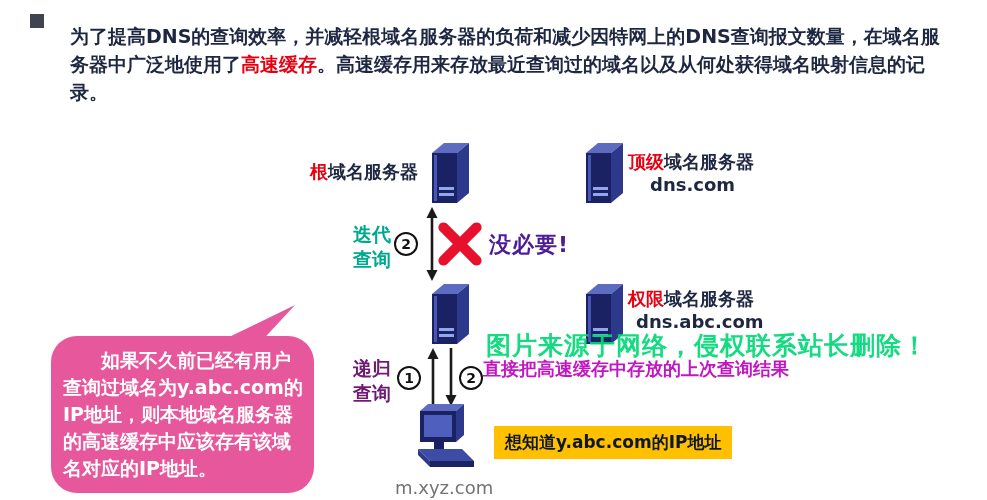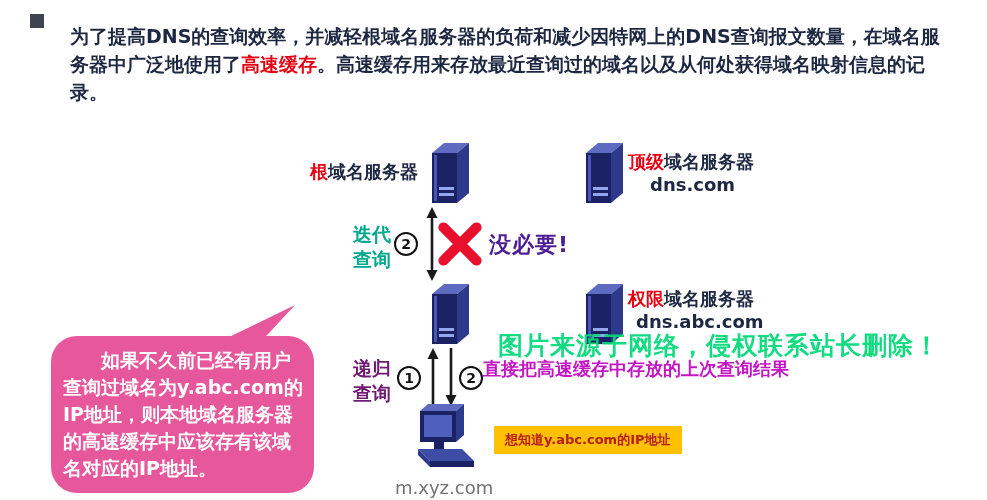--- a/index.html
+++ b/index.html
@@ -20,31 +20,31 @@
   
   .badge{position:absolute;width:20px;height:20px;border:2px solid #111;border-radius:50%;
          background:#fff;color:#111;font-size:14px;font-weight:bold;line-height:20px;text-align:center;}
   .dirlbl{position:absolute;width:48px;text-align:center;font-size:19px;font-weight:bold;line-height:25px;}
   .dirlbl span{display:block;}
   .teal{color:#00a88e;}
   .purple{color:#701a75;}
   .no-need{position:absolute;font-size:22px;font-weight:bold;color:#4c1d95;letter-spacing:1px;white-space:nowrap;}
   .answer{position:absolute;font-size:18px;font-weight:bold;color:#c316c3;line-height:24px;white-space:nowrap;}
   .answer .l2{padding-left:17px;display:block;}
-  .query-box{position:absolute;background:#ffc000;color:#b91c1c;font-size:13px;font-weight:bold;
+  .query-box{position:absolute;background:#ffc000;color:#0f172a;font-size:17px;font-weight:bold;
              padding:5px 11px;white-space:nowrap;}
   .host-label{position:absolute;font-size:18px;font-weight:normal;color:#737373;width:96px;text-align:center;}
   
   .callout{position:absolute;left:4px;top:336px;width:263px;height:157px;background:#e7579b;
            border-radius:26px;z-index:30;box-sizing:border-box;padding:11px 10px 8px 12px;margin-left:47px;}
   .callout-text{color:#fff;font-size:19px;font-weight:bold;line-height:27px;text-indent:2em;margin:0;}
   .callout-tail{position:absolute;left:225px;top:305px;width:70px;height:34px;background:#e7579b;
                 clip-path:polygon(0 100%,55% 100%,100% 0);z-index:29;}
   
-  .watermark{position:absolute;left:498px;top:329px;font-size:25px;font-weight:bold;color:#00d977;
+  .watermark{position:absolute;left:486px;top:329px;font-size:25px;font-weight:bold;color:#00d977;
              z-index:40;opacity:.92;letter-spacing:1px;white-space:nowrap;}
 </style>
 </head>
 <body>
 
 <div class="slide">
 
   <div class="intro">
     <div class="bullet-sq"></div>
     <p class="intro-text"><span>为了提高DNS的查询效率，并减轻根域名服务器的负荷和减少因特网上的DNS查询报文数量，在域名服务器中广泛地使用了</span><span class="red">高速缓存</span><span>。高速缓存用来存放最近查询过的域名以及从何处获得域名映射信息的记录。</span></p>

